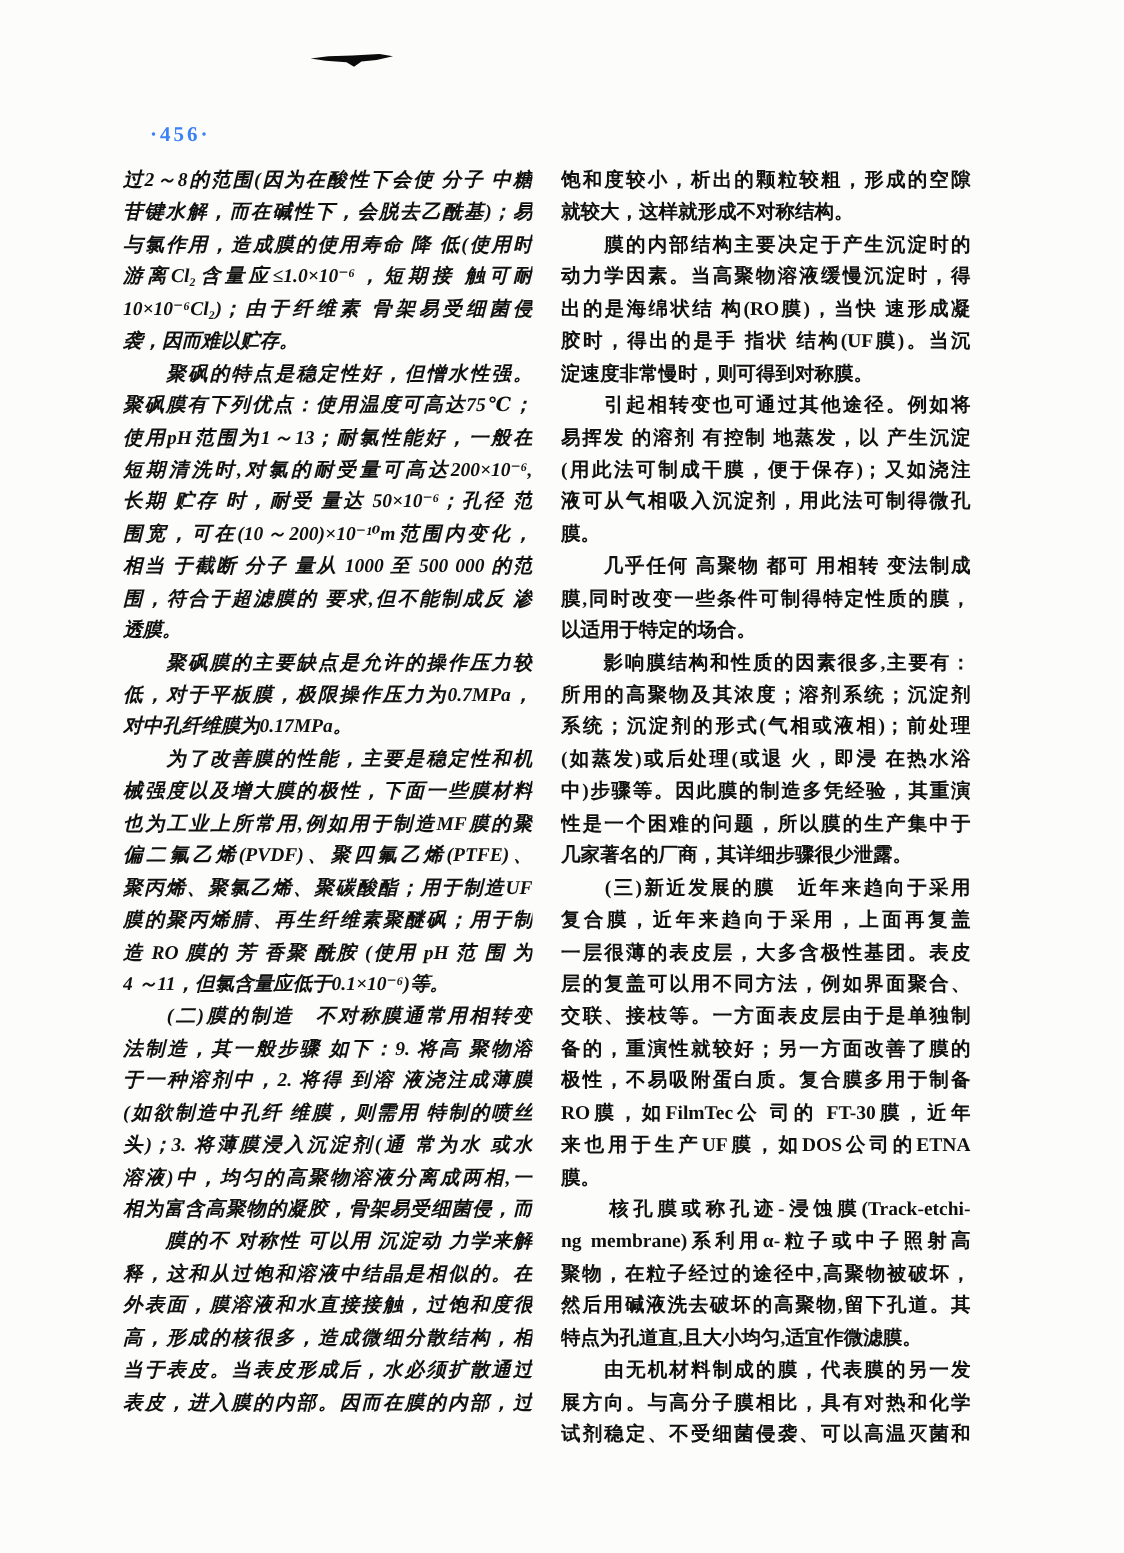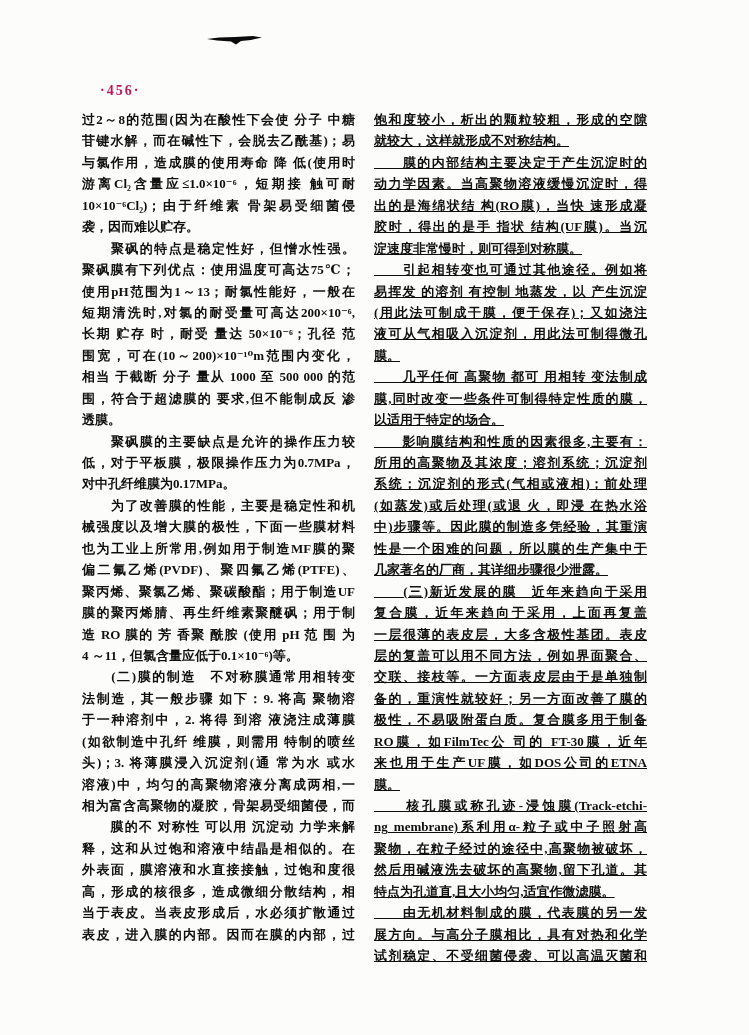--- a/index.html
+++ b/index.html
@@ -24,29 +24,29 @@
     width: 60px;
     height: 16px;
   }
   .pagenum {
     position: absolute;
     left: 100px;
     top: 83px;
     font-size: 14px;
     font-weight: 700;
     letter-spacing: 2px;
-    color: #be185d;
+    color: #3b82f6;
   }
   .col {
     position: absolute;
     top: 109px;
     width: 273px;
   }
-  .col-left  { left: 82px; }
-  .col-right { left: 374px; text-decoration: underline; }
+  .col-left  { left: 82px; font-style: italic; }
+  .col-right { left: 374px; }
   .pline {
     font-size: 13px;
     line-height: 21.45px;
     height: 21.45px;
     overflow: hidden;
     font-weight: 700;
     text-align: justify;
     text-align-last: justify;
     color: #101010;
   }

